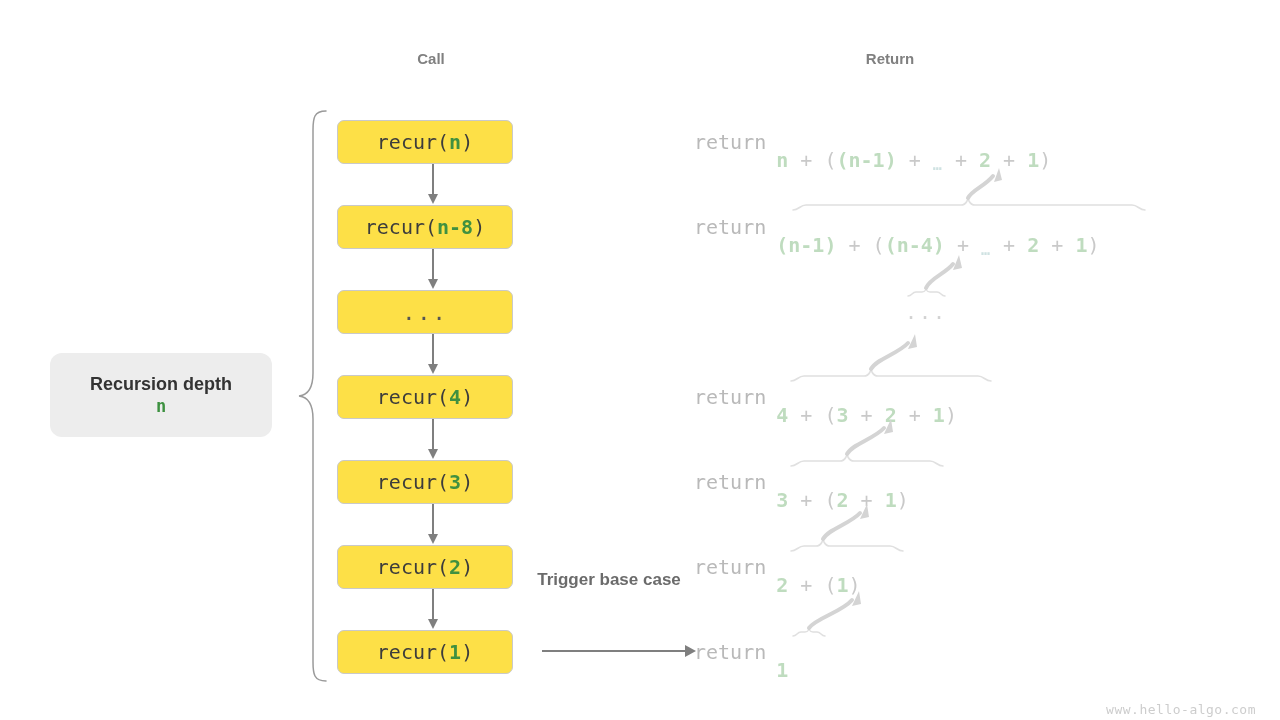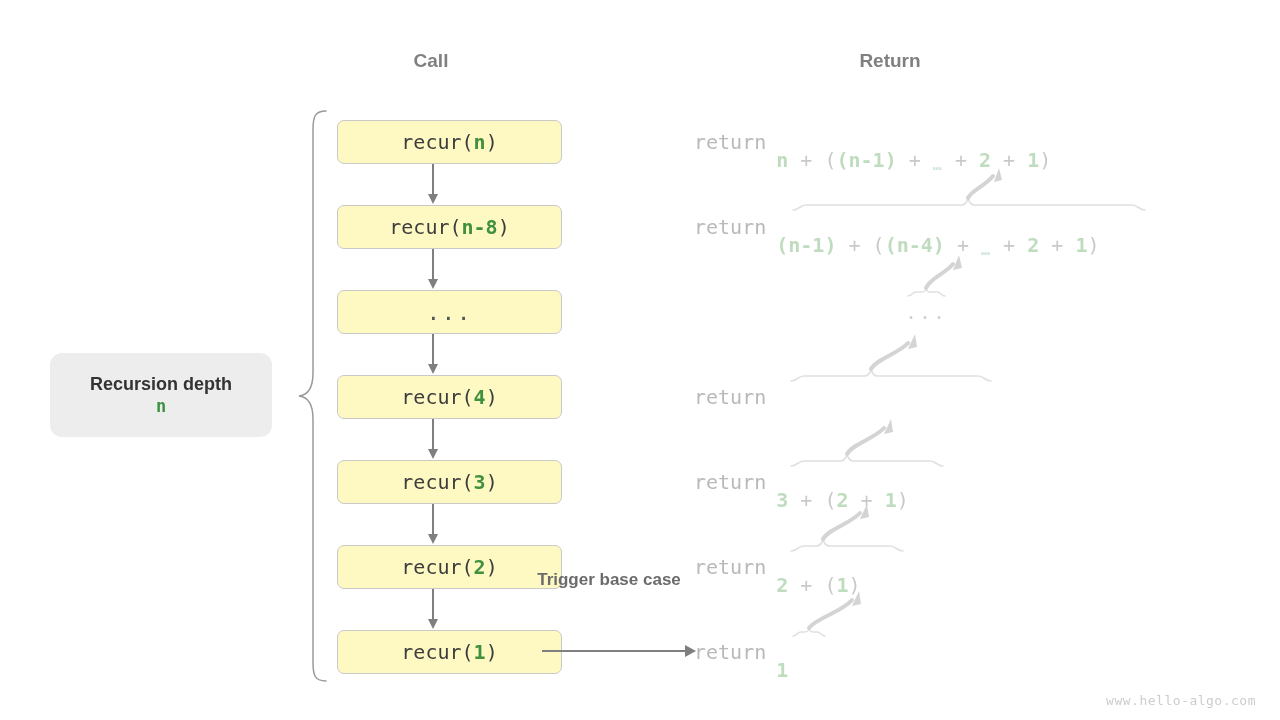--- a/index.html
+++ b/index.html
@@ -22,36 +22,36 @@
     inset: 0;
     width: 1280px;
     height: 720px;
   }
 
   
   .col-header {
     position: absolute;
     font-family: "Liberation Sans", sans-serif;
     font-weight: bold;
-    font-size: 19px;
+    font-size: 15px;
     color: #808080;
     white-space: nowrap;
     transform: translateX(-50%);
   }
   #header-call  { left: 431px; top: 50px; }
   #header-return{ left: 890px; top: 50px; }
 
   
   .call-box {
     position: absolute;
     left: 337px;
-    width: 225px;
+    width: 176px;
     height: 44px;
     box-sizing: border-box;
-    background: #fef9c3;
+    background: #fde047;
     border: 1.6px solid #c9c9c9;
     border-radius: 7px;
     display: flex;
     align-items: center;
     justify-content: center;
     font-family: "DejaVu Sans Mono", "Liberation Mono", monospace;
     font-size: 20px;
     color: #3c3c3c;
     letter-spacing: 0px;
     white-space: nowrap;
@@ -186,21 +186,21 @@
     left: 0; top: 0;
     width: 1280px;
     height: 720px;
     pointer-events: none;
   }
 
   
   #watermark {
     position: absolute;
     right: 24px;
-    bottom: 12px;
+    bottom: 3px;
     font-family: "DejaVu Sans Mono", "Liberation Mono", monospace;
     font-size: 13px;
     color: #cdcdcd;
     letter-spacing: 0.5px;
     white-space: nowrap;
   }
 </style>
 </head>
 <body>
 
@@ -268,20 +268,21 @@
         <span class="ret-kw">return</span>
         <span class="ret-expr"><span class="g">n</span><span> </span><span>+</span><span> </span><span>(</span><span class="g">(n-1)</span><span> </span><span>+</span><span> </span><span class="el">…</span><span> </span><span>+</span><span> </span><span class="g">2</span><span> </span><span>+</span><span> </span><span class="g">1</span><span>)</span></span>
       </div>
       <div class="ret-row" style="top: 227px;">
         <span class="ret-kw">return</span>
         <span class="ret-expr"><span class="g">(n-1)</span><span> </span><span>+</span><span> </span><span>(</span><span class="g">(n-4)</span><span> </span><span>+</span><span> </span><span class="el">…</span><span> </span><span>+</span><span> </span><span class="g">2</span><span> </span><span>+</span><span> </span><span class="g">1</span><span>)</span></span>
       </div>
       <div class="ret-dots" style="top: 312px;">...</div>
       <div class="ret-row" style="top: 397px;">
         <span class="ret-kw">return</span>
+        <span class="ret-expr"><span class="g">4</span><span> </span><span>+</span><span> </span><span>(</span><span class="g">3</span><span> </span><span>+</span><span> </span><span class="g">2</span><span> </span><span>+</span><span> </span><span class="g">1</span><span>)</span></span>
       </div>
       <div class="ret-row" style="top: 482px;">
         <span class="ret-kw">return</span>
         <span class="ret-expr"><span class="g">3</span><span> </span><span>+</span><span> </span><span>(</span><span class="g">2</span><span> </span><span>+</span><span> </span><span class="g">1</span><span>)</span></span>
       </div>
       <div class="ret-row" style="top: 567px;">
         <span class="ret-kw">return</span>
         <span class="ret-expr"><span class="g">2</span><span> </span><span>+</span><span> </span><span>(</span><span class="g">1</span><span>)</span></span>
       </div>
       <div class="ret-row" style="top: 652px;">

